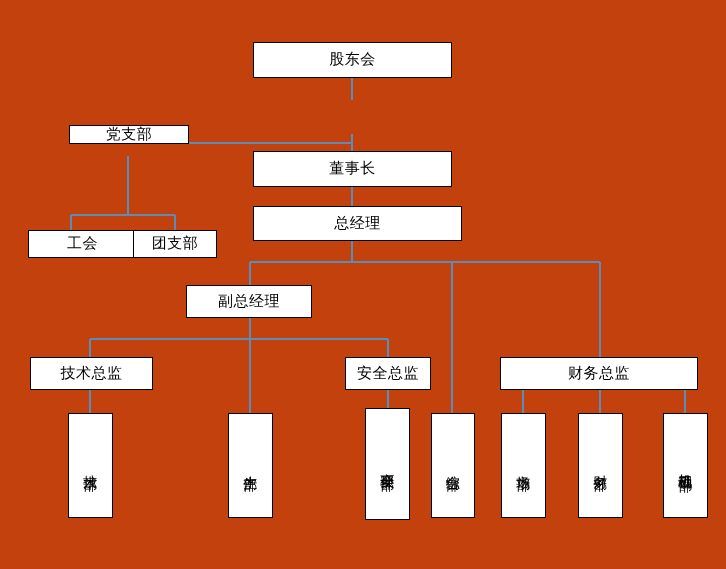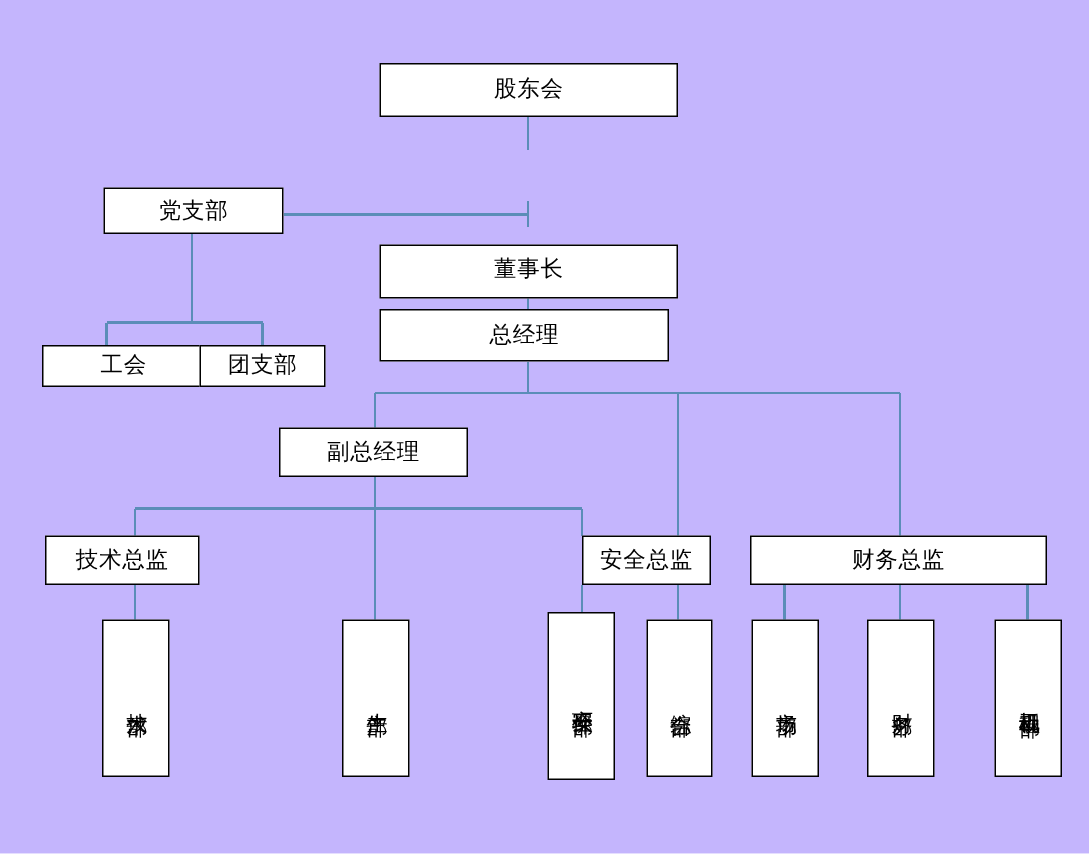--- a/index.html
+++ b/index.html
@@ -7,21 +7,21 @@
     padding: 0;
     background: #ffffff;
   }
   body {
     font-family: "DejaVu Sans", "Liberation Sans", sans-serif;
   }
   #chart-canvas {
     position: relative;
     width: 726px;
     height: 569px;
-    background: #c4b5fd;
+    background: #c2410c;
     overflow: hidden;
   }
   #connector-layer {
     position: absolute;
     left: 0;
     top: 0;
     width: 726px;
     height: 569px;
   }
   .node {
@@ -86,35 +86,35 @@
 
       <path d="M523,390 L523,413"></path>
       <path d="M600,390 L600,413"></path>
       <path d="M685,390 L685,413"></path>
     </g>
   </svg>
 
   <div class="node" style="left:253px; top:42px; width:199px; height:36px;">股东会</div>
 
 
-  <div class="node" style="left:253px; top:163px; width:199px; height:36px;font-family:Liberation Serif, serif;">董事长</div>
+  <div class="node" style="left:253px; top:151px; width:199px; height:36px;">董事长</div>
 
-  <div class="node" style="left:253px; top:206px; width:193px; height:35px;">总经理</div>
+  <div class="node" style="left:253px; top:206px; width:209px; height:35px;">总经理</div>
 
-  <div class="node" style="left:69px; top:125px; width:120px; height:31px;">党支部</div>
+  <div class="node" style="left:69px; top:125px; width:120px; height:19px;">党支部</div>
 
   <div class="node" style="left:28px; top:230px; width:109px; height:28px;">工会</div>
 
   <div class="node" style="left:186px; top:285px; width:126px; height:33px;">副总经理</div>
 
   <div class="node" style="left:133px; top:230px; width:84px; height:28px;">团支部</div>
 
-  <div class="node" style="left:30px; top:357px; width:103px; height:33px;">技术总监</div>
+  <div class="node" style="left:30px; top:357px; width:123px; height:33px;">技术总监</div>
 
-  <div class="node" style="left:345px; top:357px; width:86px; height:33px;margin-left:43px;">安全总监</div>
+  <div class="node" style="left:345px; top:357px; width:86px; height:33px;">安全总监</div>
 
   <div class="node" style="left:500px; top:357px; width:198px; height:33px;">财务总监</div>
 
   <div class="node vertical" style="left:68px; top:413px; width:45px; height:105px;">技术部</div>
 
   <div class="node vertical" style="left:228px; top:413px; width:45px; height:105px;">生产部</div>
 
   <div class="node vertical" style="left:365px; top:408px; width:45px; height:112px;">安全环保部</div>
 
   <div class="node vertical" style="left:431px; top:413px; width:44px; height:105px;">综合部</div>

